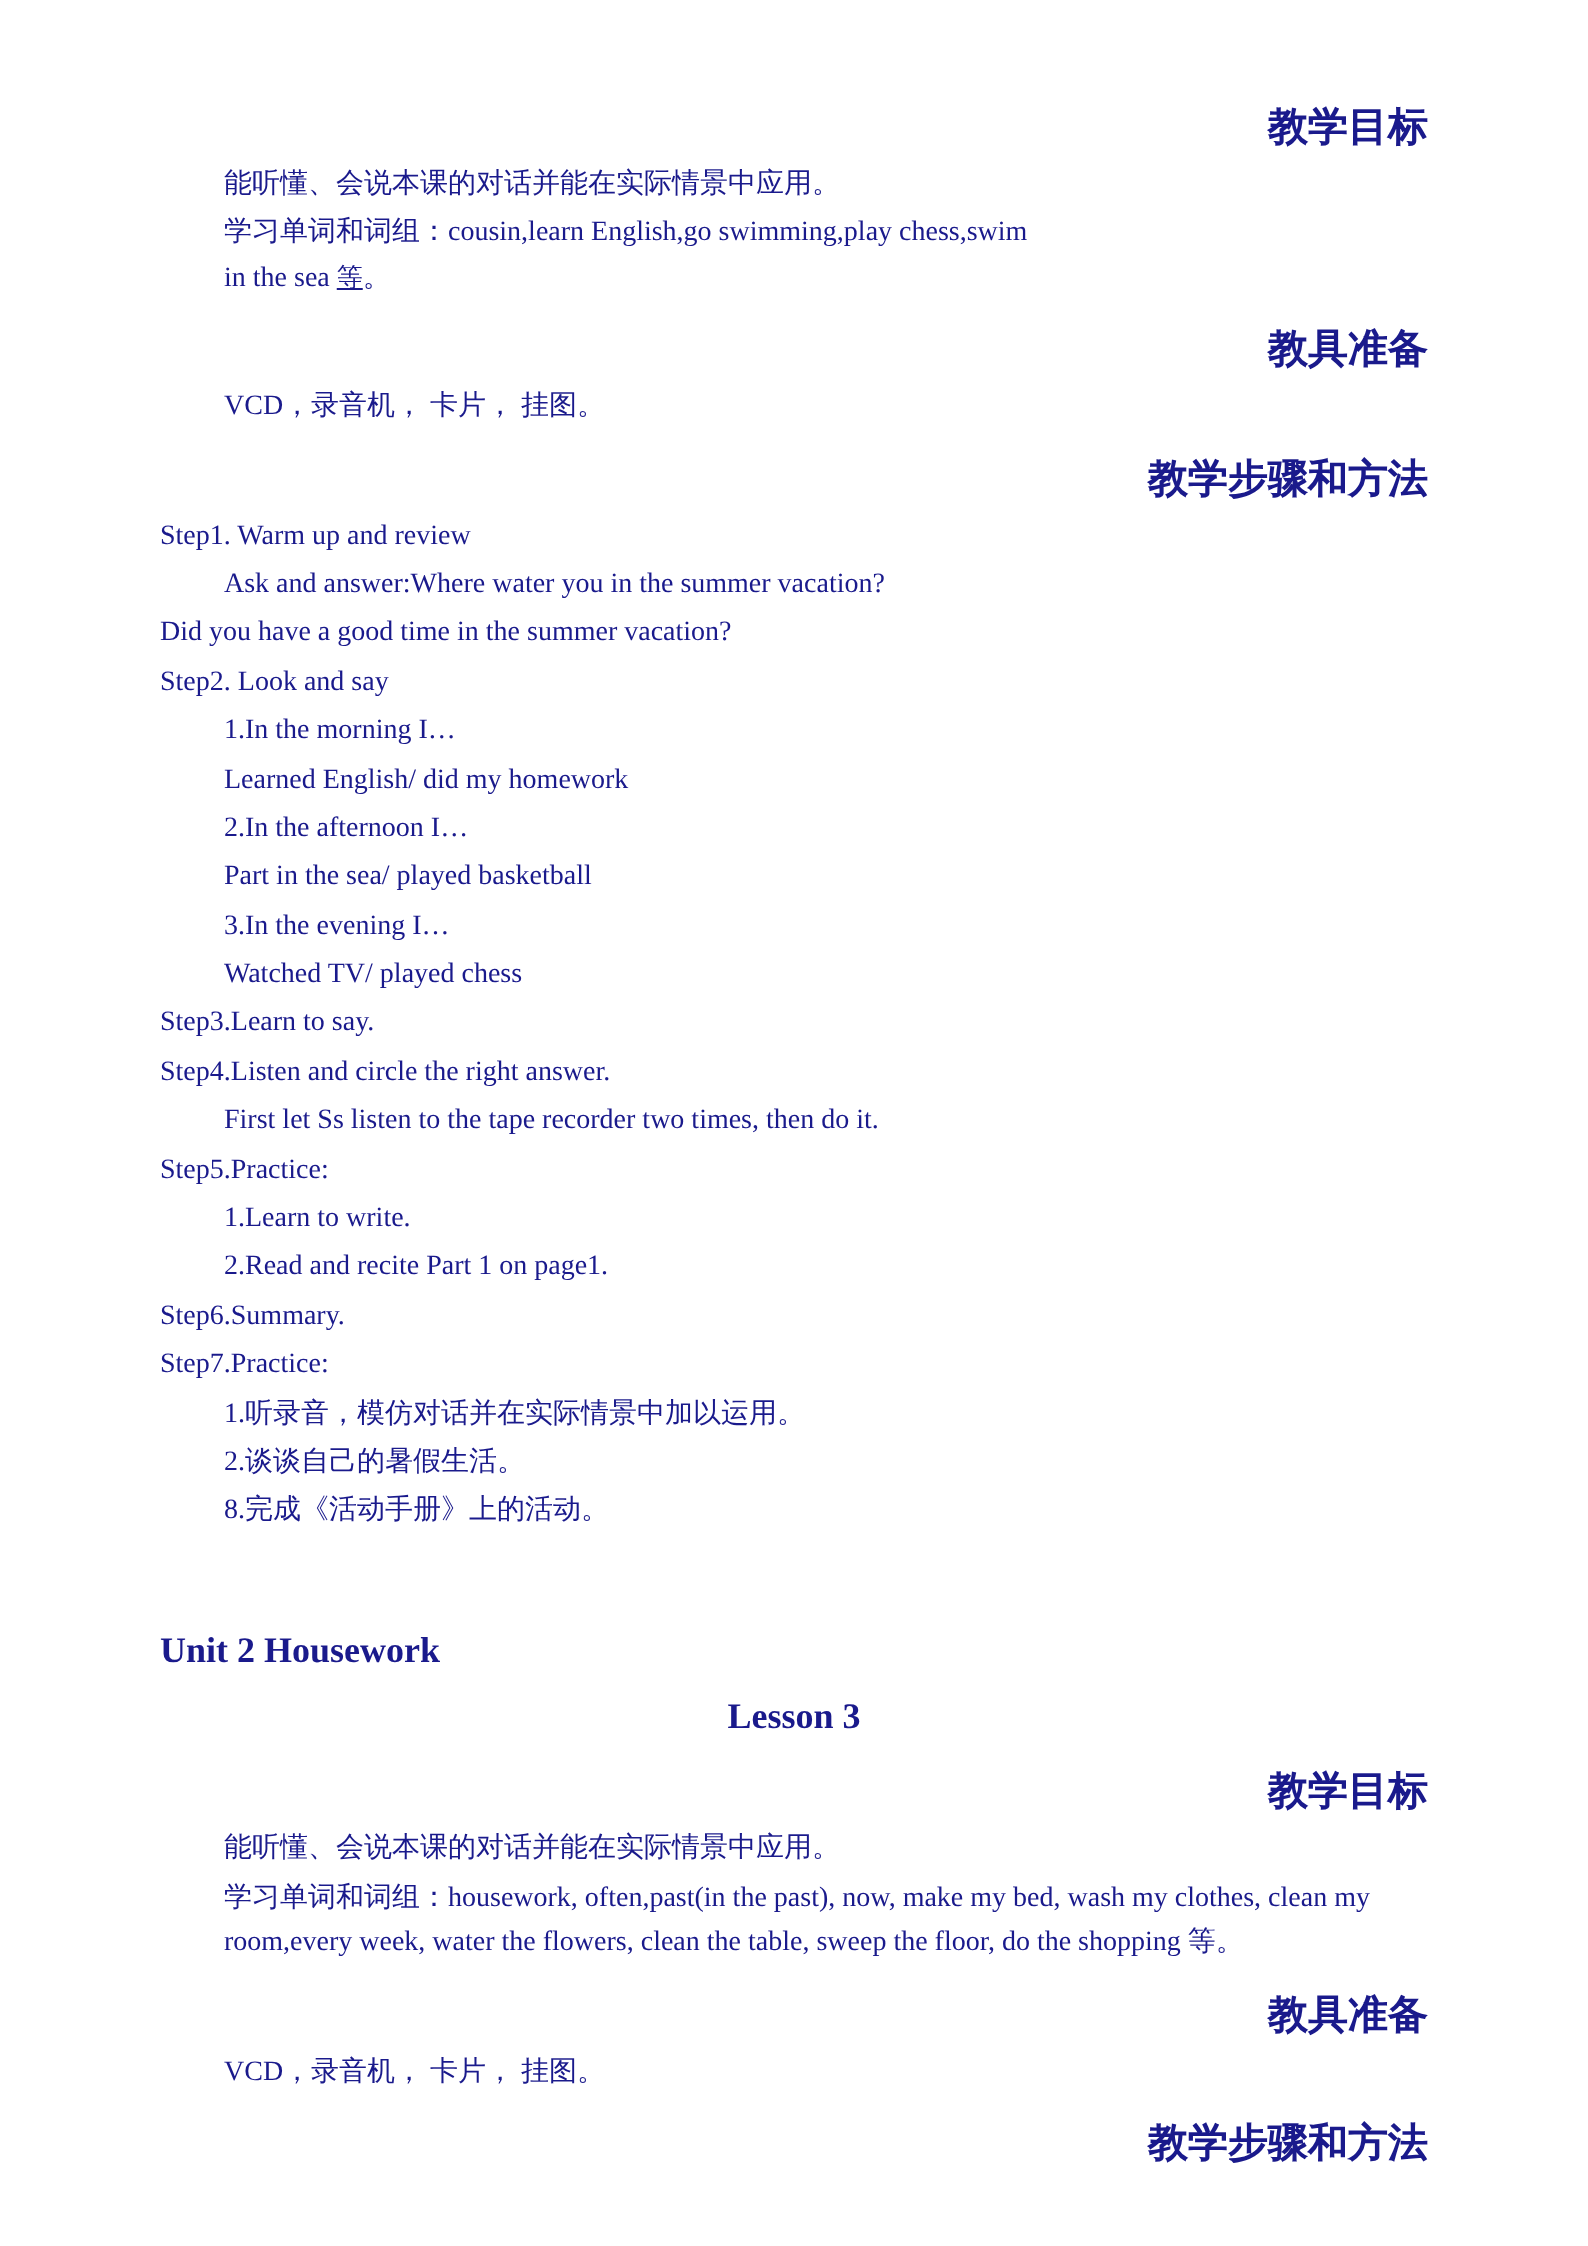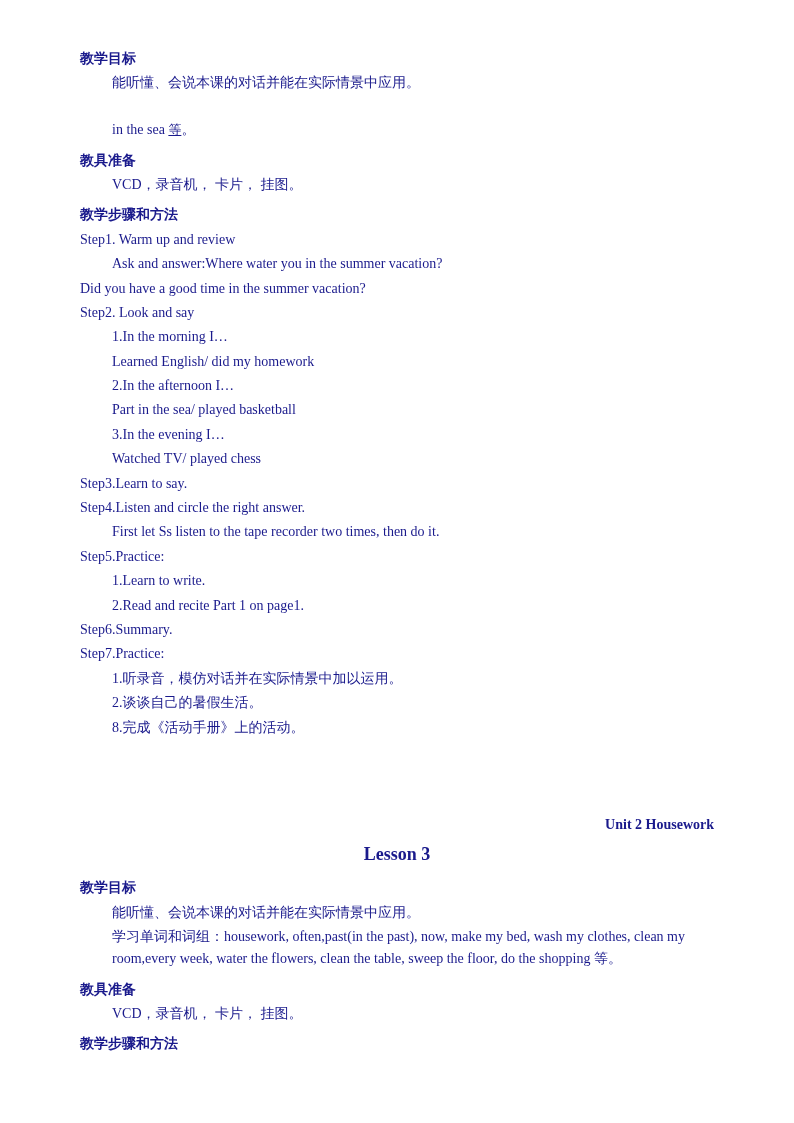--- a/index.html
+++ b/index.html
@@ -11,59 +11,60 @@
       width: 794px;
       min-height: 1123px;
       background: #fff;
       font-family: "SimSun", "宋体", serif;
       color: #1a1a8c;
       font-size: 14px;
       line-height: 1.6;
       padding: 40px 80px;
     }
     .section-title {
-      font-size: 14px;
+      font-size: 20px;
       font-weight: bold;
       color: #1a1a8c;
       margin-top: 8px;
       margin-bottom: 2px;
+      text-align: right;
     }
     .indent {
       padding-left: 32px;
     }
     .block {
       margin-bottom: 2px;
     }
     .unit-title {
-      text-align: right;
-      font-size: 14px;
+      text-align: left;
+      font-size: 18px;
       font-weight: bold;
       color: #1a1a8c;
-      margin-top: 75px;
+      margin-top: 43px;
       margin-bottom: 4px;
     }
     .lesson-title {
       text-align: center;
       font-size: 18px;
       font-weight: bold;
       color: #1a1a8c;
       margin-bottom: 8px;
     }
     .etc-underline {
       text-decoration: underline;
       font-size: 13px;
     }
   </style>
 </head>
 <body>
 
 <div class="section-title">教学目标</div>
 <div class="block indent">能听懂、会说本课的对话并能在实际情景中应用。</div>
 <div class="block indent">
-  <br>
+  <span>学习单词和词组：cousin,learn English,go swimming,play chess,swim</span><br>
   <span>in the sea </span><span class="etc-underline">等</span><span>。</span>
 </div>
 
 <div class="section-title">教具准备</div>
 <div class="block indent">VCD，录音机，  卡片，  挂图。</div>
 
 <div class="section-title">教学步骤和方法</div>
 
 <div class="block">Step1. Warm up and review</div>
 <div class="block indent">Ask and answer:Where water you in the summer vacation?</div>

